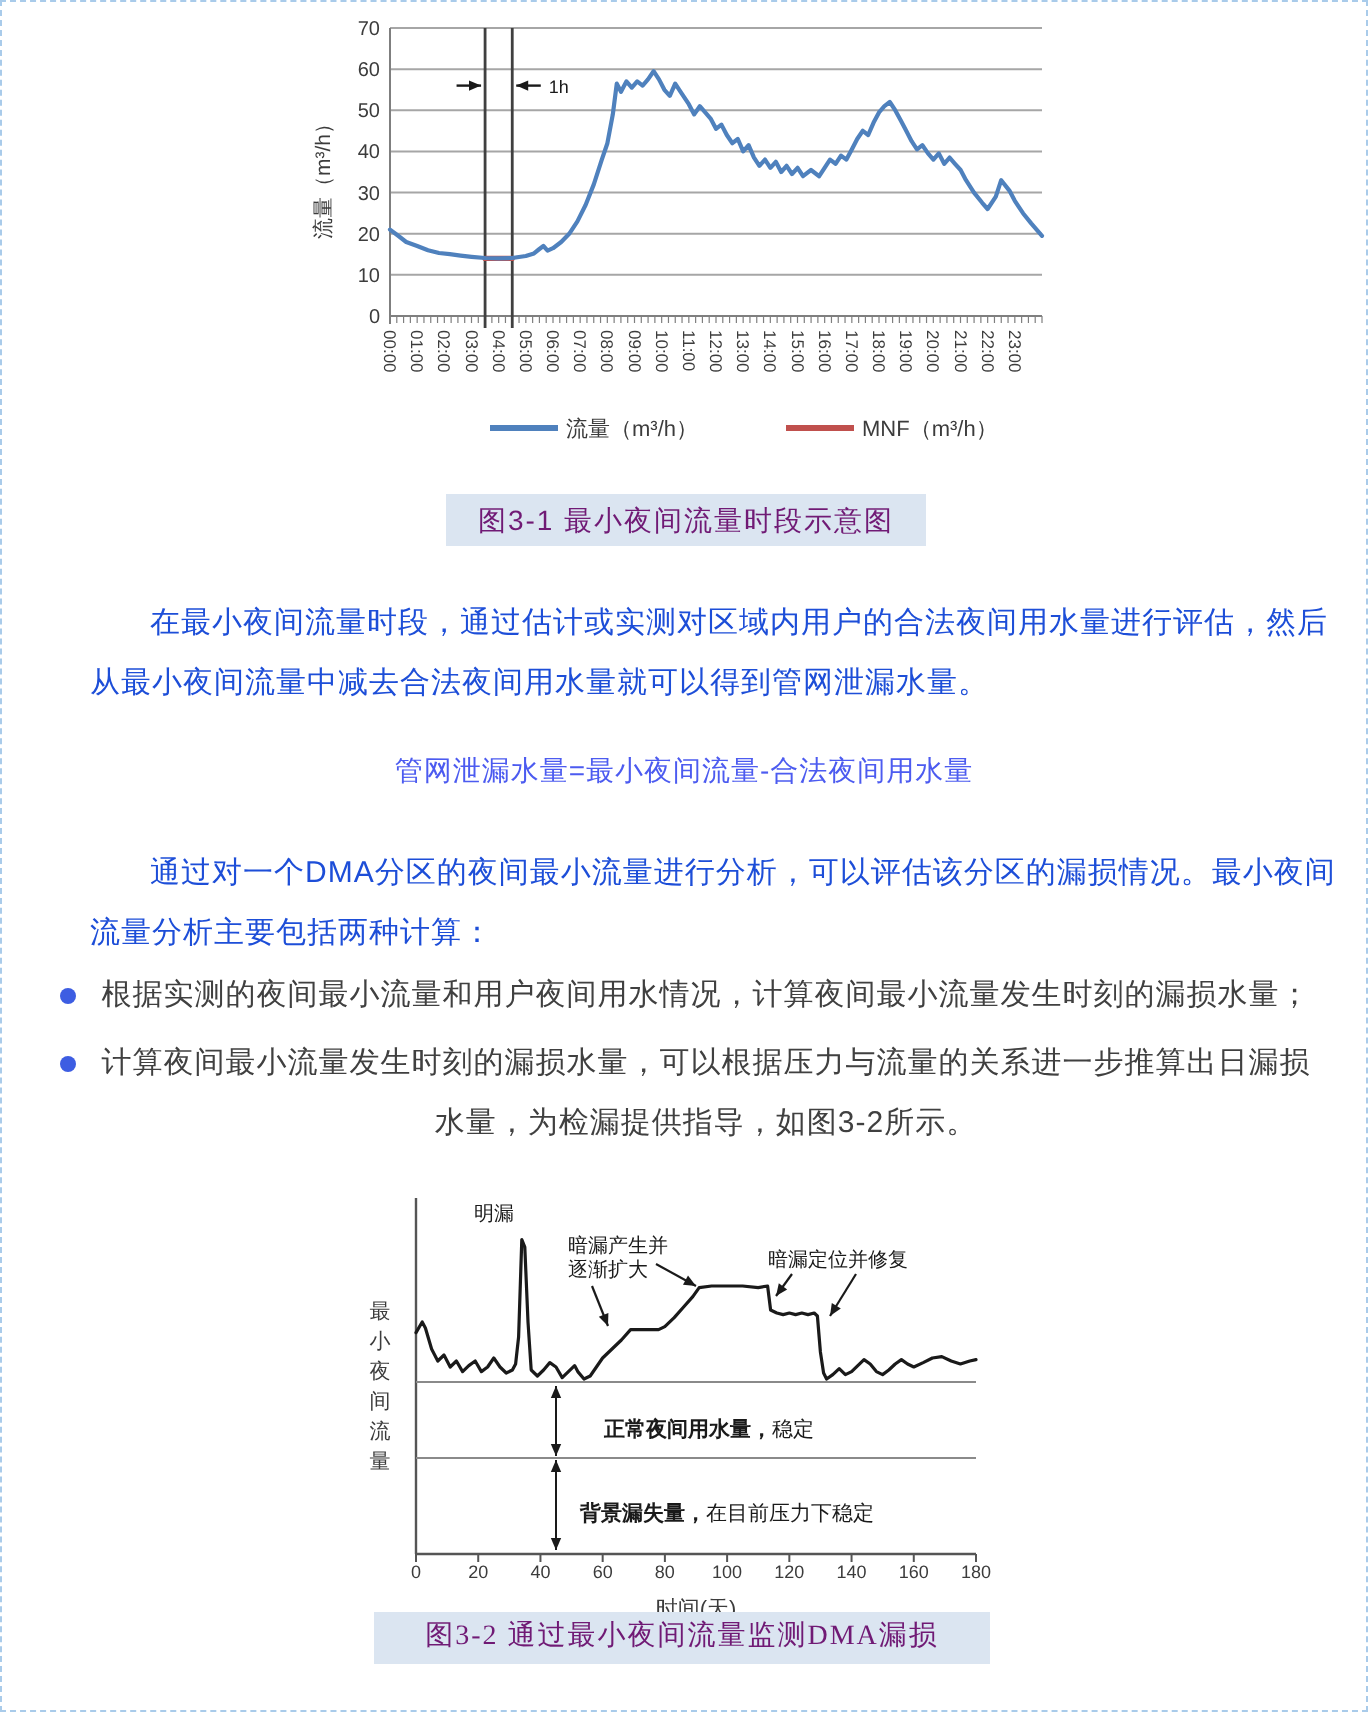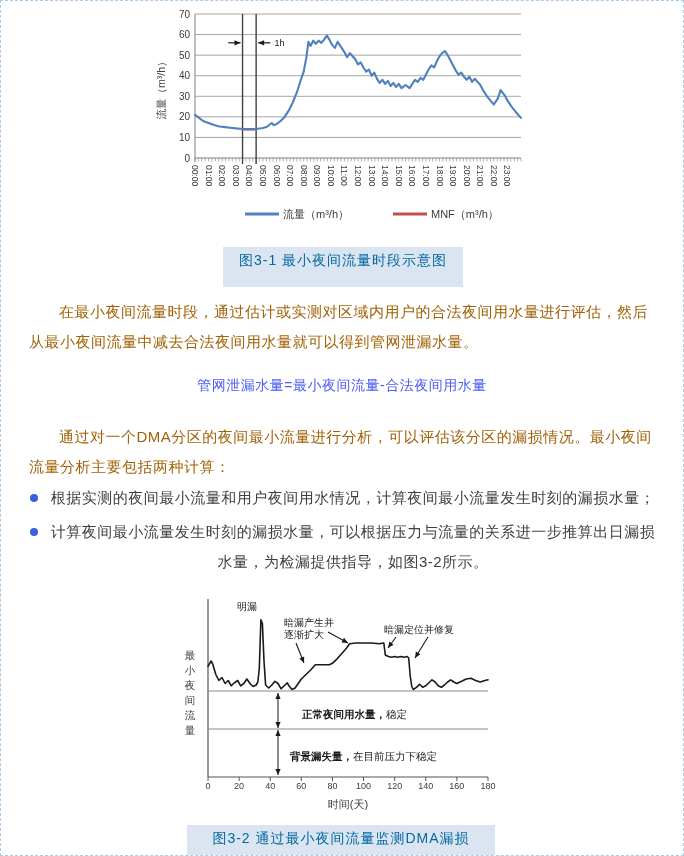--- a/index.html
+++ b/index.html
@@ -7,34 +7,34 @@
     position:relative;
     width:682px;height:854px;
     border:1px dashed #a9cbea;
     background:#ffffff;
     font-family:"Liberation Sans","DejaVu Sans",sans-serif;
     overflow:hidden;
   }
   .caption{
     position:absolute;
     background:#dbe5f1;
-    color:#0369a1;
+    color:#701a75;
     font-size:14px;
     line-height:26px;
-    height:40px;
+    height:26px;
     text-align:center;
     letter-spacing:1px;
   }
   .body{
     position:absolute;
-    left:28px;width:628px;
+    left:44px;width:628px;
     margin:0;
     font-size:15px;
     line-height:30px;
-    color:#a16207;
+    color:#1d4ed8;
     letter-spacing:0.5px;
   }
   .indent{text-indent:2em;}
   .formula{
     position:absolute;
     left:0;width:100%;
     text-align:center;
     font-size:14px;
     line-height:26px;
     color:#4c5bf0;
@@ -293,15 +293,15 @@
       <line x1="102" y1="106" x2="102" y2="141" stroke="#1a1a1a" stroke-width="1"></line>
       <polygon points="102.0,141.0 104.6,135.0 99.4,135.0" fill="#1a1a1a"></polygon>
       <polygon points="102.0,106.0 99.4,112.0 104.6,112.0" fill="#1a1a1a"></polygon>
       <line x1="102" y1="143" x2="102" y2="188" stroke="#1a1a1a" stroke-width="1"></line>
       <polygon points="102.0,188.0 104.6,182.0 99.4,182.0" fill="#1a1a1a"></polygon>
       <polygon points="102.0,143.0 99.4,149.0 104.6,149.0" fill="#1a1a1a"></polygon>
       <text x="126" y="131" font-size="10.5" fill="#1a1a1a"><tspan font-weight="bold">正常夜间用水量，</tspan><tspan>稳定</tspan></text>
       <text x="114" y="173" font-size="10.5" fill="#1a1a1a"><tspan font-weight="bold">背景漏失量，</tspan><tspan>在目前压力下稳定</tspan></text>
     </svg>
 
-  <div class="caption" style="left:186px;top:824px;width:308px;">图3-2 通过最小夜间流量监测DMA漏损</div>
+  <div class="caption" style="left:186px;top:805px;width:308px;font-family:Liberation Serif, serif;">图3-2 通过最小夜间流量监测DMA漏损</div>
 
 </div>
 
 </body></html>

